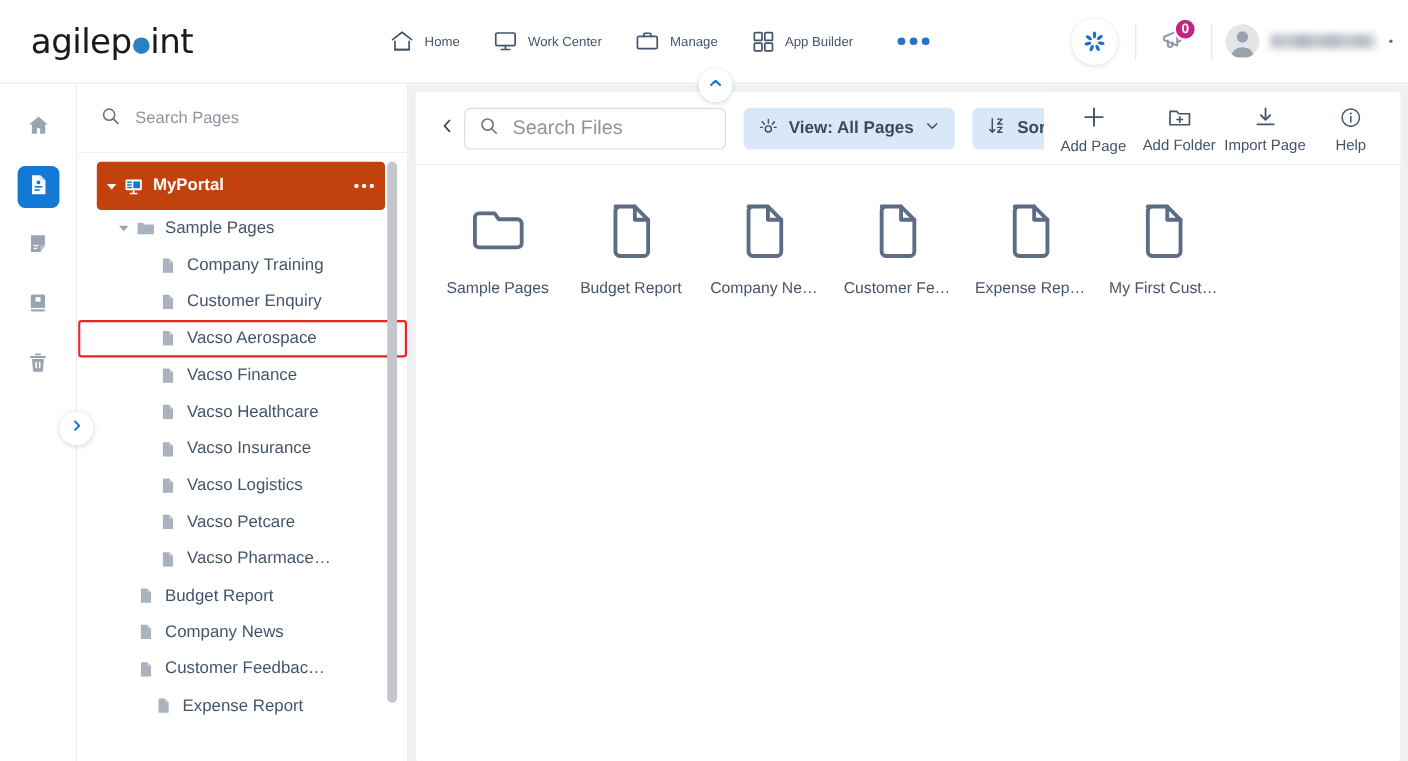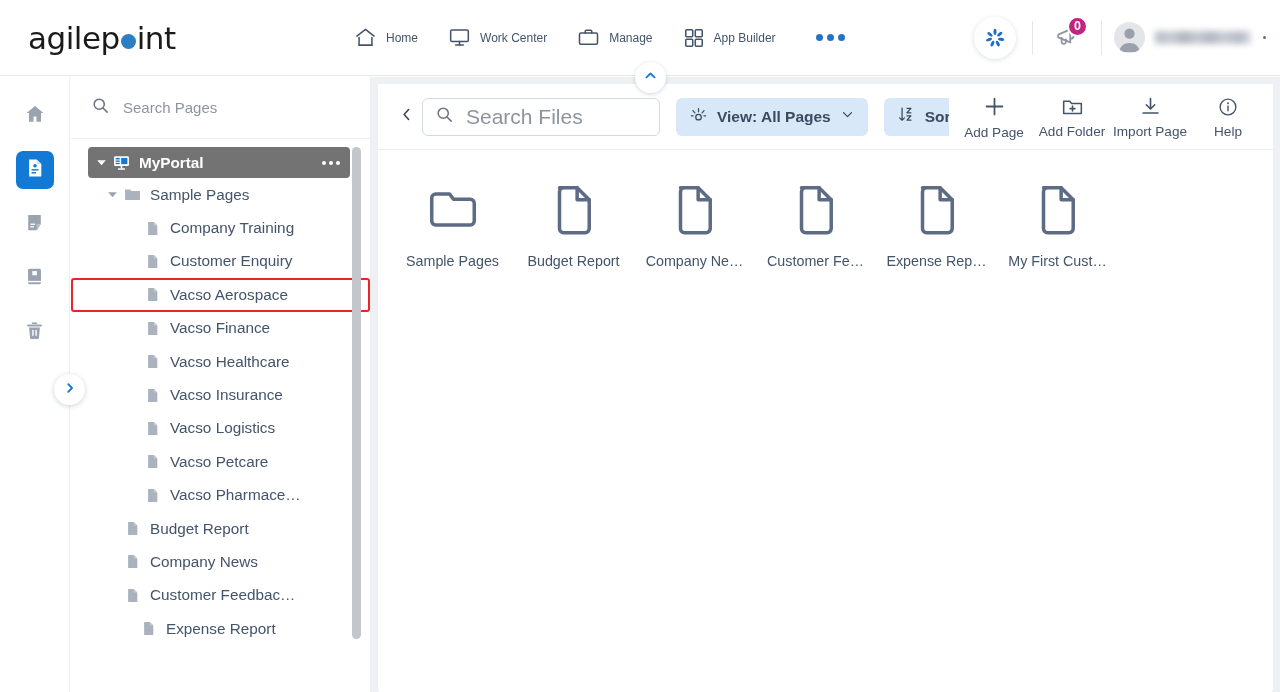--- a/index.html
+++ b/index.html
@@ -143,25 +143,25 @@
     cursor: pointer;
     position: relative;
   }
   .tree-row .caret {
     width: 18px; display:flex; align-items:center; justify-content:center;
     flex: 0 0 18px;
   }
   .tree-row .ticon { width: 22px; flex: 0 0 22px; display:flex; align-items:center; justify-content:center; }
   .tree-row .tlabel { margin-left: 7px; white-space: nowrap; }
   .tree-row.selected {
-    background: #737373;
+    background: #c2410c;
     color: #fff;
     border-radius: 4px;
     margin: 0 20px 0 17px;
-    height: 31px;
+    height: 44px;
     padding-left: 4px;
   }
   .tree-row.selected .tlabel { font-weight: bold; }
   .row-dots { position: absolute; right: 10px; display: flex; gap: 3px; }
   .row-dots i { width: 4px; height: 4px; border-radius: 50%; background: #fff; display:block;}
   .tree-row.highlighted::after {
     content: "";
     position: absolute;
     left: 0px; right: 0px; top: 0px; bottom: 0px;
     border: 2px solid #e8262a;
@@ -206,21 +206,21 @@
     width: 28px; display:flex; align-items:center; justify-content:center;
     cursor: pointer; flex: 0 0 28px;
   }
   .search-files {
     width: 238px; height: 38px;
     border: 1px solid #d5dae1; border-radius: 6px;
     display: flex; align-items: center; gap: 12px;
     padding: 0 12px;
     margin-left: 2px;
   }
-  .search-files-ph { font-size: 21px; color: #8d949f; }
+  .search-files-ph { font-size: 18px; color: #8d949f; }
   .pill {
     height: 38px; border-radius: 6px;
     background: #d9e8f8;
     display: flex; align-items: center; gap: 9px;
     padding: 0 13px;
     font-size: 15.5px; font-weight: bold; color: #3b4a60;
     margin-left: 16px; cursor: pointer;
     white-space: nowrap;
   }
   .tb-actions {

